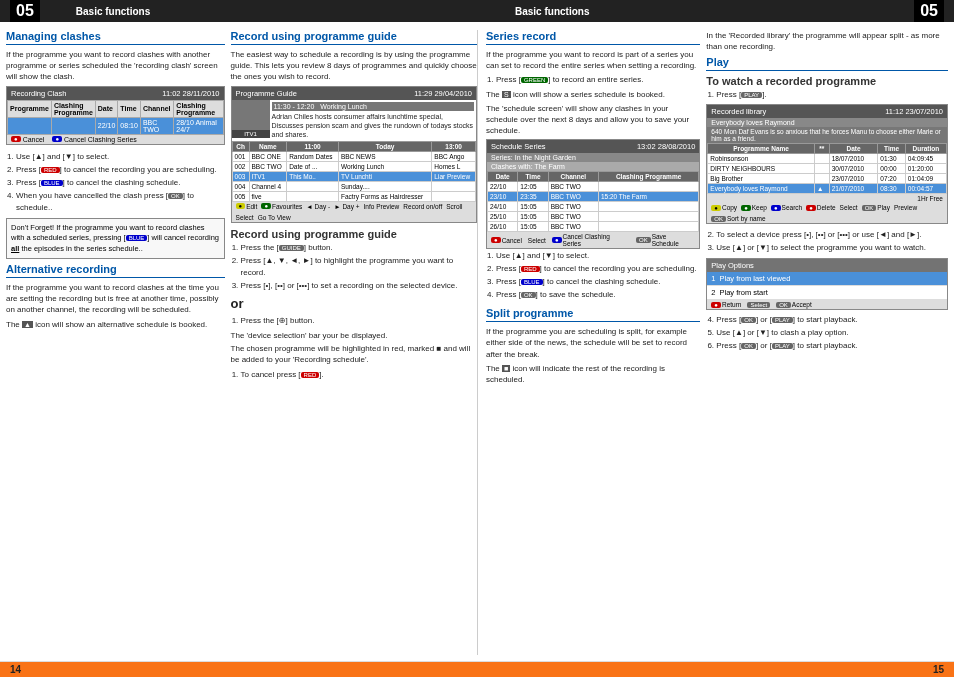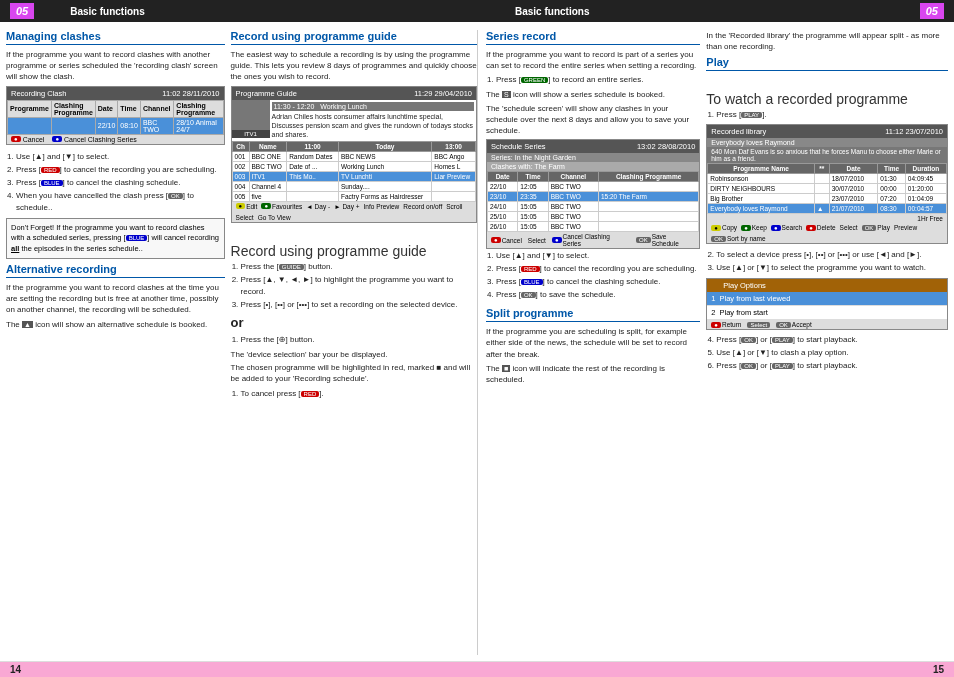--- a/index.html
+++ b/index.html
@@ -30,26 +30,25 @@
     }
     .header-left {
       width: 50%;
       gap: 8px;
     }
     .header-right {
       width: 50%;
       justify-content: space-between;
     }
     .header-num {
-      background: #d946ef;
+      background: #000000;
       color: #fff;
       font-weight: bold;
       padding: 2px 6px;
-      font-size: 11px;
-      font-style: italic;
+      font-size: 16px;
     }
     .header-title {
       font-size: 10px;
       font-weight: bold;
       color: #fff;
       padding-left: 28px;
     }
 
     
     .main-content {
@@ -80,24 +79,24 @@
 
     h2 {
       font-size: 11px;
       font-weight: bold;
       color: #0057a8;
       margin-bottom: 4px;
       border-bottom: 1px solid #0057a8;
       padding-bottom: 2px;
     }
     h4 {
-      font-size: 14px;
-      font-weight: normal;
+      font-size: 11px;
+      font-weight: bold;
       color: #333;
-      margin-top: 20px;
+      margin-top: 4px;
       margin-bottom: 2px;
     }
     p {
       font-size: 8px;
       line-height: 1.4;
       color: #222;
       margin-bottom: 3px;
     }
     ol {
       margin-left: 10px;
@@ -320,23 +319,23 @@
     }
     .library-footer span { display: flex; gap: 1px; align-items: center; }
 
     
     .play-box {
       border: 1px solid #888;
       margin: 4px 0;
       font-size: 7.5px;
     }
     .play-box-header {
-      background: #a16207;
-      color: #fff;
-      padding: 2px 16px;
+      background: #737373;
+      color: #fff;
+      padding: 2px 4px;
       font-size: 7.5px;
     }
     .play-option {
       padding: 2px 4px;
       border-bottom: 1px solid #ddd;
       display: flex;
       gap: 4px;
       font-size: 7.5px;
     }
     .play-option.selected { background: #4a90d9; color: #fff; }
@@ -347,21 +346,21 @@
       padding: 1px 4px;
       font-size: 6.5px;
     }
     .play-footer span { display: flex; gap: 1px; align-items: center; }
 
     
     .footer-bar {
       display: flex;
       justify-content: space-between;
       padding: 2px 10px;
-      background: #f9a8d4;
+      background: #f97316;
       border-top: 1px solid #ddd;
     }
     .footer-bar span {
       font-size: 10px;
       font-weight: bold;
       color: #222;
     }
   </style>
 </head>
 <body>

